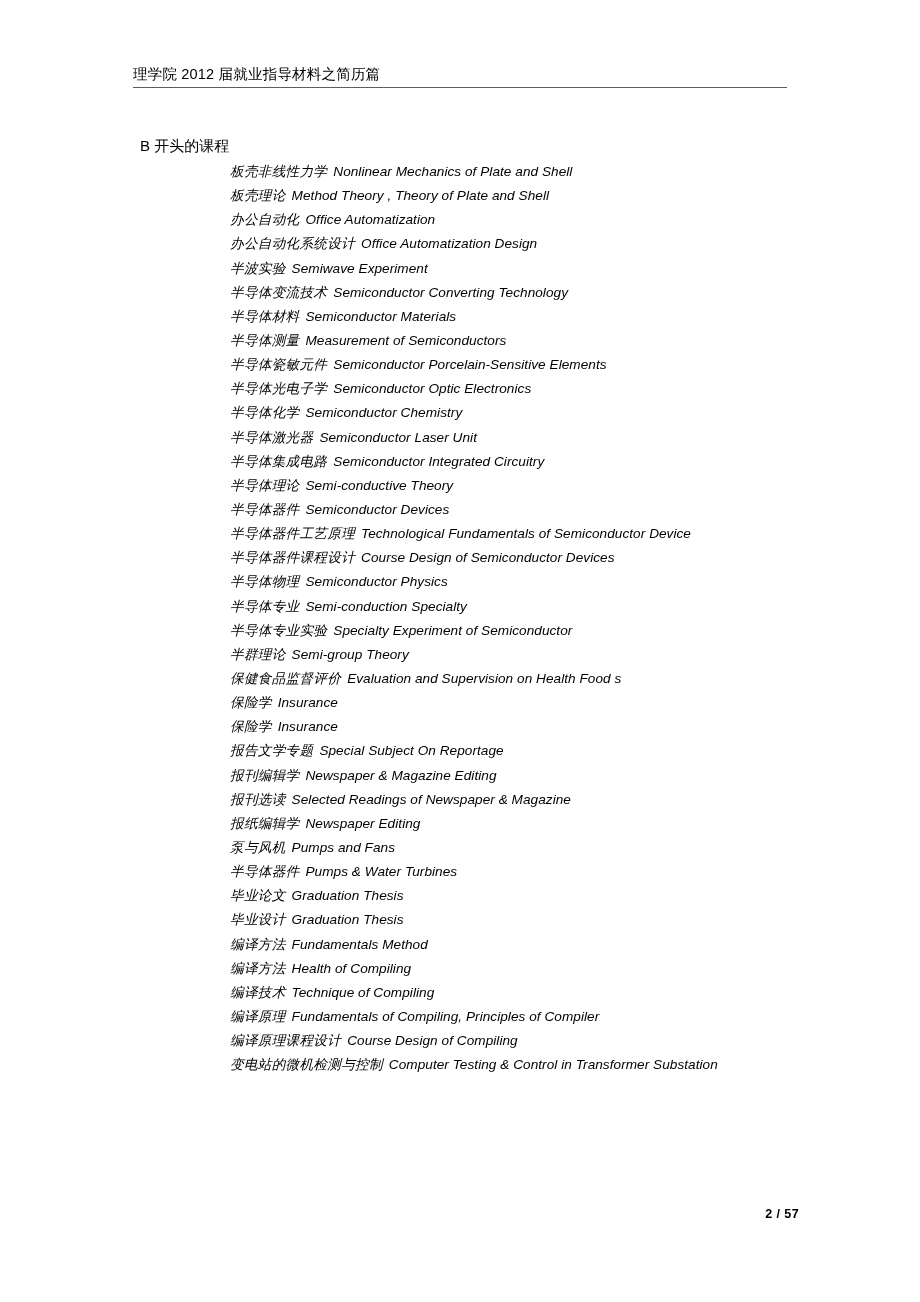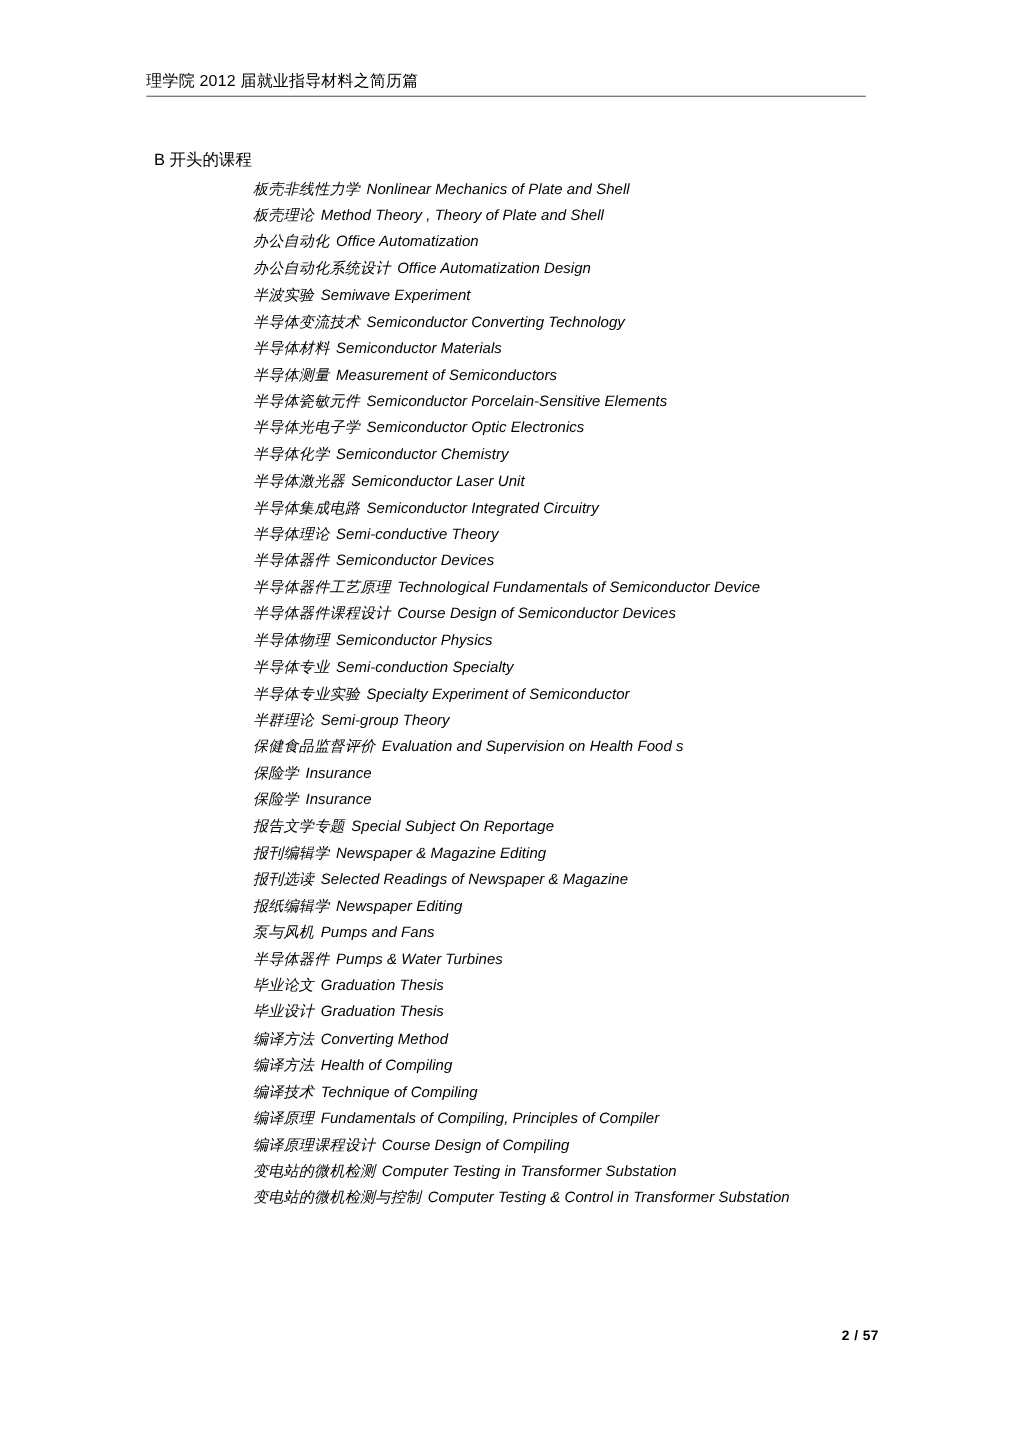--- a/index.html
+++ b/index.html
@@ -133,24 +133,23 @@
       <li class="course-item"><span class="course-cn">保险学</span><span class="course-en">Insurance</span></li>
       <li class="course-item"><span class="course-cn">保险学</span><span class="course-en">Insurance</span></li>
       <li class="course-item"><span class="course-cn">报告文学专题</span><span class="course-en">Special Subject On Reportage</span></li>
       <li class="course-item"><span class="course-cn">报刊编辑学</span><span class="course-en">Newspaper &amp; Magazine Editing</span></li>
       <li class="course-item"><span class="course-cn">报刊选读</span><span class="course-en">Selected Readings of Newspaper &amp; Magazine</span></li>
       <li class="course-item"><span class="course-cn">报纸编辑学</span><span class="course-en">Newspaper Editing</span></li>
       <li class="course-item"><span class="course-cn">泵与风机</span><span class="course-en">Pumps and Fans</span></li>
       <li class="course-item"><span class="course-cn">半导体器件</span><span class="course-en">Pumps &amp; Water Turbines</span></li>
       <li class="course-item"><span class="course-cn">毕业论文</span><span class="course-en">Graduation Thesis</span></li>
       <li class="course-item"><span class="course-cn">毕业设计</span><span class="course-en">Graduation Thesis</span></li>
-      <li class="course-item"><span class="course-cn">编译方法</span><span class="course-en">Converting Method</span></li>
+      <li class="course-item"><span class="course-cn">编译方法</span><span class="course-en">Fundamentals Method</span></li>
       <li class="course-item"><span class="course-cn">编译方法</span><span class="course-en">Health of Compiling</span></li>
       <li class="course-item"><span class="course-cn">编译技术</span><span class="course-en">Technique of Compiling</span></li>
       <li class="course-item"><span class="course-cn">编译原理</span><span class="course-en">Fundamentals of Compiling, Principles of Compiler</span></li>
       <li class="course-item"><span class="course-cn">编译原理课程设计</span><span class="course-en">Course Design of Compiling</span></li>
-      <li class="course-item"><span class="course-cn">变电站的微机检测</span><span class="course-en">Computer Testing in Transformer Substation</span></li>
       <li class="course-item"><span class="course-cn">变电站的微机检测与控制</span><span class="course-en">Computer Testing &amp; Control in Transformer Substation</span></li>
     </ul>
 
   <div class="footer">2 / 57</div>
 
 </div>
 
 </body></html>

